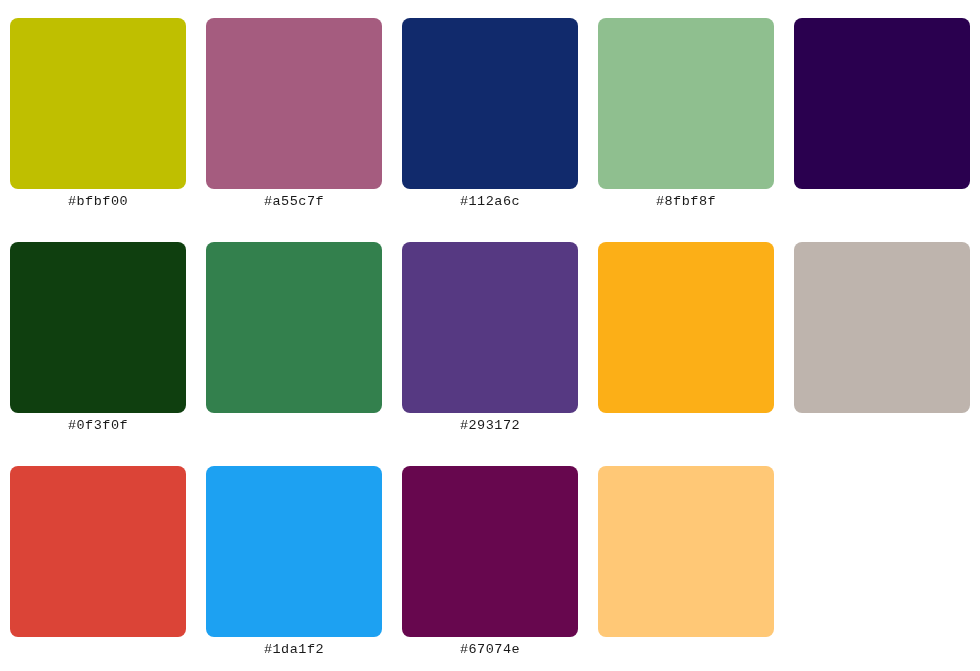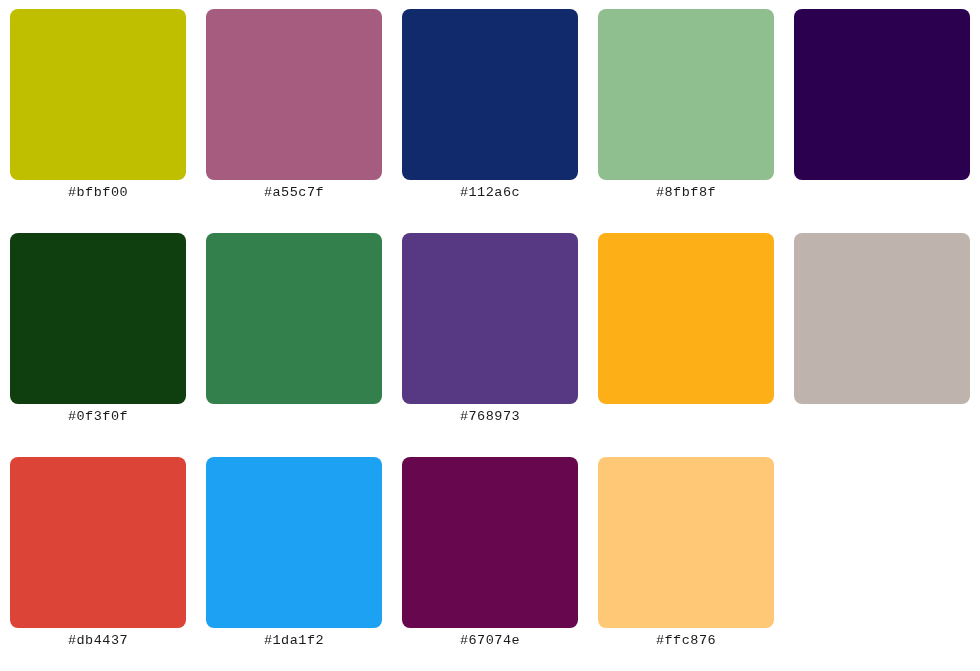--- a/index.html
+++ b/index.html
@@ -11,21 +11,21 @@
   body {
     width: 980px;
     height: 671px;
     overflow: hidden;
     font-family: "Liberation Mono", "DejaVu Sans Mono", monospace;
   }
   .palette-grid {
     box-sizing: border-box;
     width: 980px;
     height: 671px;
-    padding: 9px;
+    padding: 18px;
     display: grid;
     grid-template-columns: repeat(5, 176px);
     grid-template-rows: repeat(3, 171px);
     column-gap: 20px;
     row-gap: 53px;
     align-content: start;
     justify-content: center;
   }
   .swatch-cell {
     position: relative;
@@ -77,37 +77,35 @@
     </div>
     <div class="swatch-cell">
       <div class="swatch-chip" style="background-color: rgb(15, 63, 15);"></div>
       <div class="swatch-label">#0f3f0f</div>
     </div>
     <div class="swatch-cell">
       <div class="swatch-chip" style="background-color: rgb(51, 128, 77);"></div>
     </div>
     <div class="swatch-cell">
       <div class="swatch-chip" style="background-color: rgb(86, 57, 130);"></div>
-      <div class="swatch-label">#768973</div>
+      <div class="swatch-label">#293172</div>
     </div>
     <div class="swatch-cell">
       <div class="swatch-chip" style="background-color: rgb(252, 175, 23);"></div>
     </div>
     <div class="swatch-cell">
       <div class="swatch-chip" style="background-color: rgb(190, 180, 173);"></div>
     </div>
     <div class="swatch-cell">
       <div class="swatch-chip" style="background-color: rgb(219, 68, 55);"></div>
-      <div class="swatch-label">#db4437</div>
     </div>
     <div class="swatch-cell">
       <div class="swatch-chip" style="background-color: rgb(29, 161, 242);"></div>
       <div class="swatch-label">#1da1f2</div>
     </div>
     <div class="swatch-cell">
       <div class="swatch-chip" style="background-color: rgb(103, 7, 78);"></div>
       <div class="swatch-label">#67074e</div>
     </div>
     <div class="swatch-cell">
       <div class="swatch-chip" style="background-color: rgb(255, 200, 118);"></div>
-      <div class="swatch-label">#ffc876</div>
     </div>
   </div>
 
 </body></html>

